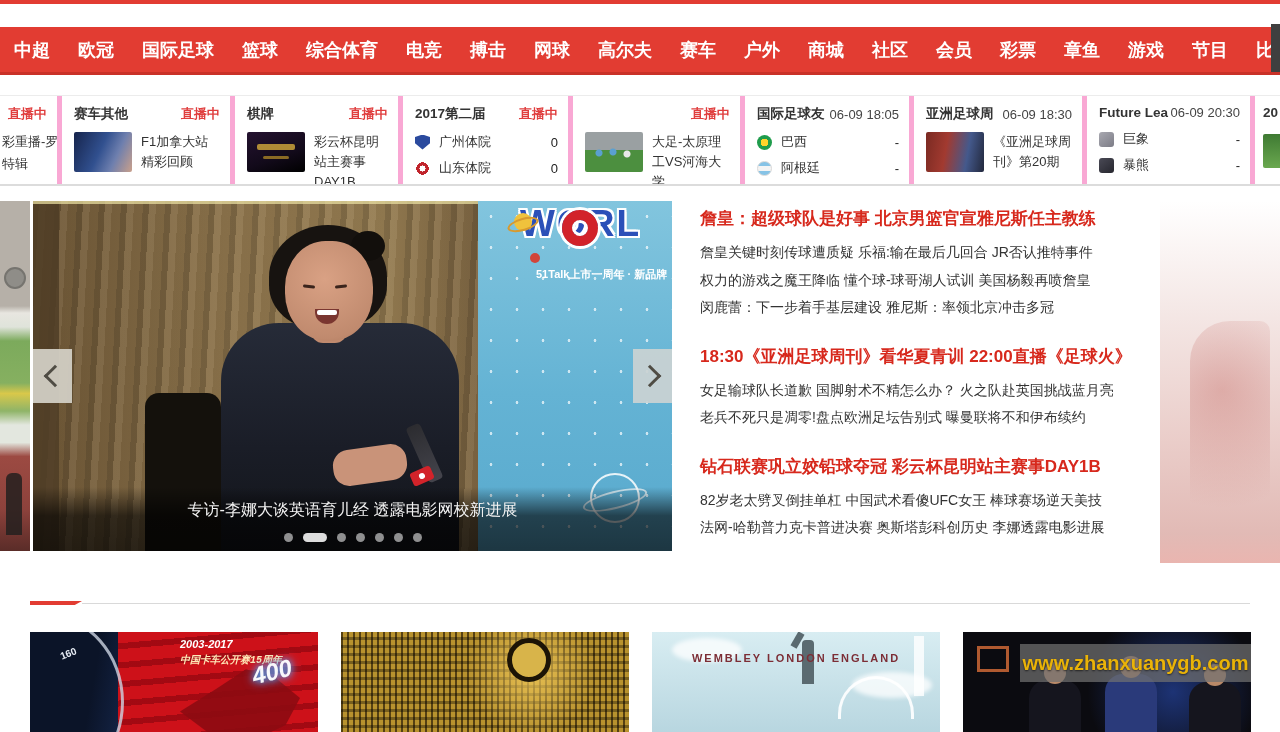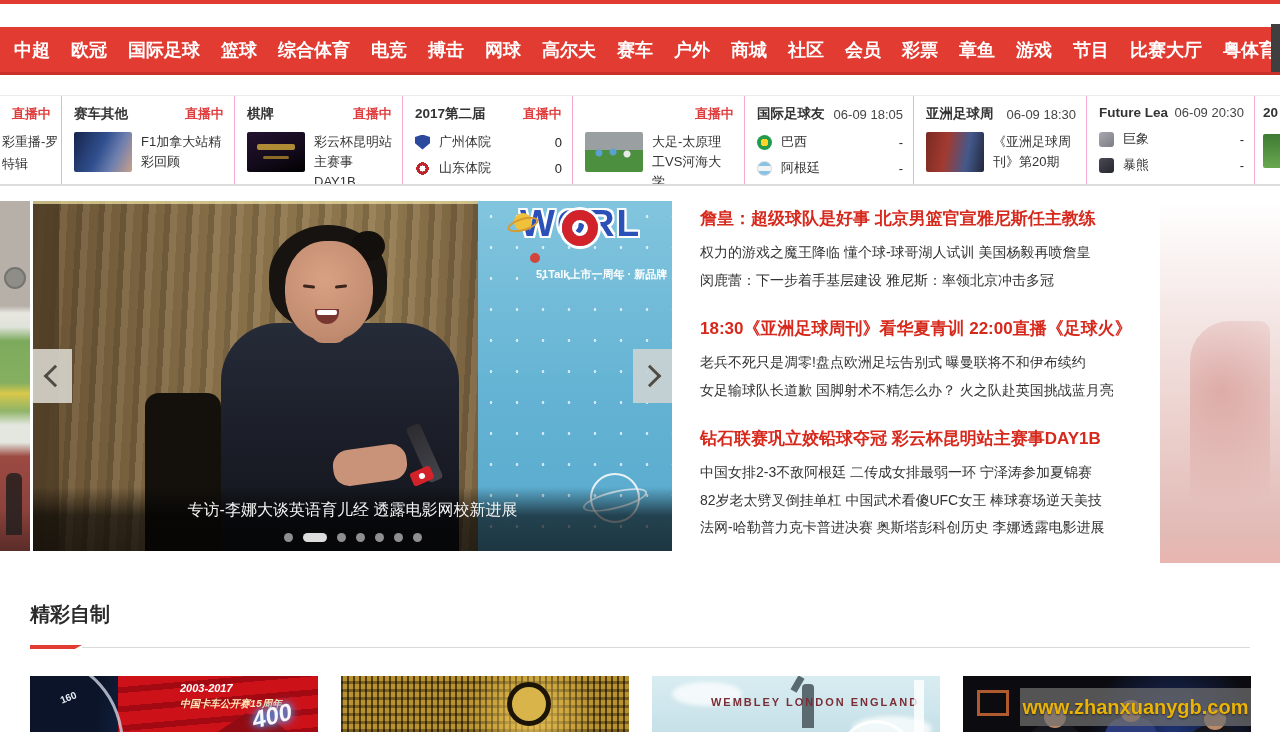--- a/index.html
+++ b/index.html
@@ -6,32 +6,32 @@
   body{
     width:1280px;height:732px;overflow:hidden;position:relative;
     background:#ffffff;
     font-family:"Liberation Sans","DejaVu Sans",sans-serif;
     -webkit-font-smoothing:antialiased;
   }
   
   .topline{height:4px;background:#e23c32;}
   .navbar{
     margin-top:23px;height:48px;background:#e23c32;position:relative;
-    display:flex;align-items:center;gap:21px;padding-left:14px;
+    display:flex;align-items:center;gap:28px;padding-left:14px;
     border-bottom:3px solid #c93128;box-sizing:border-box;
   }
   .nav-item{color:#fff;font-size:18px;font-weight:bold;white-space:nowrap;cursor:pointer;}
   .nav-more{color:#fff;font-size:16px;font-weight:bold;letter-spacing:1px;margin-left:6px;cursor:pointer;}
   .nav-endbar{position:absolute;right:0;top:-3px;width:9px;height:48px;background:#3f3f3f;}
   
   .strip{
     margin-top:20px;height:88px;display:flex;
     border-top:1px solid #ececec;border-bottom:2px solid #dcdcdc;box-sizing:content-box;
   }
-  .card{box-sizing:border-box;border-right:1px solid #f9a8d4;padding:9px 10px 0 12px;overflow:hidden;position:relative;}
+  .card{box-sizing:border-box;border-right:5px solid #f9a8d4;padding:9px 10px 0 12px;overflow:hidden;position:relative;}
   .card:last-child{border-right:none;}
   .card-head{display:flex;justify-content:space-between;align-items:center;}
   .card-label{font-size:13.5px;font-weight:bold;color:#333;white-space:nowrap;}
   .card-status{font-size:13px;color:#e03e3e;font-weight:bold;white-space:nowrap;}
   .card-time{font-size:13px;color:#444;white-space:nowrap;}
   .card-body{display:flex;margin-top:9px;}
   .sthumb{width:58px;height:40px;border-radius:2px;flex:0 0 auto;margin-right:9px;}
   .sthumb.cheer{background:linear-gradient(115deg,#16244c 0%,#31508f 45%,#6e7fae 70%,#caa08b 100%);}
   .sthumb.poker{background:linear-gradient(160deg,#241230 0%,#120a1a 60%,#000 100%);position:relative;}
   .sthumb.poker::after{content:"";position:absolute;left:10px;top:12px;width:38px;height:6px;background:#caa23a;border-radius:2px;opacity:.85;}
@@ -144,21 +144,21 @@
     text-shadow:0 0 6px #4aa6ff,0 0 12px #4aa6ff;transform:rotate(-14deg);}
   
   .t-crowd{background:#b8922e;}
   .t-crowd .noise1{position:absolute;inset:0;background:repeating-linear-gradient(90deg,rgba(20,10,0,.6) 0 2px,rgba(0,0,0,0) 2px 6px);}
   .t-crowd .noise2{position:absolute;inset:0;background:repeating-linear-gradient(0deg,rgba(0,0,0,.35) 0 3px,rgba(0,0,0,0) 3px 8px);}
   .t-crowd .glowc{position:absolute;left:120px;top:-20px;width:140px;height:120px;background:radial-gradient(circle,rgba(240,200,90,.85),rgba(240,200,90,0) 70%);}
   .t-crowd .emblem{position:absolute;left:166px;top:6px;width:34px;height:34px;border:5px solid #1c1406;border-radius:50%;background:#d8b44a;}
   
   .t-wemb{background:linear-gradient(180deg,#d8edf2 0%,#bcd9e2 55%,#a2c8d4 100%);}
   .t-wemb .cloud{position:absolute;background:rgba(255,255,255,.75);border-radius:50%;filter:blur(2px);}
-  .t-wemb .cap{position:absolute;left:0;top:20px;width:100%;text-align:center;color:#7c2d35;font-size:11px;font-weight:bold;letter-spacing:2px;padding-left:19px;}
+  .t-wemb .cap{position:absolute;left:0;top:20px;width:100%;text-align:center;color:#7c2d35;font-size:11px;font-weight:bold;letter-spacing:2px;}
   .t-wemb .statue{position:absolute;left:150px;top:8px;width:12px;height:44px;background:#5a6a70;border-radius:4px 4px 0 0;}
   .t-wemb .statue::after{content:"";position:absolute;left:-8px;top:-8px;width:7px;height:16px;background:#5a6a70;transform:rotate(30deg);}
   .t-wemb .arch{position:absolute;left:186px;top:44px;width:70px;height:40px;border:3px solid rgba(255,255,255,.9);border-bottom:none;border-radius:40px 40px 0 0;}
   .t-wemb .col{position:absolute;left:262px;top:4px;width:10px;height:60px;background:rgba(255,255,255,.8);}
   
   .t-bask{background:#0b0b10;}
   .t-bask .bglow{position:absolute;left:110px;top:-10px;width:200px;height:140px;background:radial-gradient(circle,rgba(44,84,200,.55),rgba(44,84,200,0) 70%);}
   .t-bask .hoop{position:absolute;left:14px;top:14px;width:26px;height:20px;border:3px solid #b05a30;}
   .t-bask .player{position:absolute;width:52px;height:70px;background:#15151e;border-radius:18px 18px 0 0;}
   .t-bask .player::after{content:"";position:absolute;left:15px;top:-18px;width:22px;height:22px;border-radius:50%;background:#b98968;}
@@ -366,39 +366,38 @@
     <div class="arrow right">
         <span class="chev r"></span>
       </div>
   </div>
 
   <div class="jersey"></div>
 
   <div class="news">
     <div class="news-block">
       <div class="news-head">詹皇：超级球队是好事  北京男篮官宣雅尼斯任主教练</div>
+      <div class="news-line">詹皇关键时刻传球遭质疑  乐福:输在最后几回合  JR否认推特事件</div>
       <div class="news-line">权力的游戏之魔王降临  懂个球-球哥湖人试训  美国杨毅再喷詹皇</div>
       <div class="news-line">闵鹿蕾：下一步着手基层建设  雅尼斯：率领北京冲击多冠</div>
     </div>
     <div class="news-block">
       <div class="news-head">18:30《亚洲足球周刊》看华夏青训  22:00直播《足球火》</div>
+      <div class="news-line">女足输球队长道歉  国脚射术不精怎么办？ 火之队赴英国挑战蓝月亮</div>
       <div class="news-line">老兵不死只是凋零!盘点欧洲足坛告别式  曝曼联将不和伊布续约</div>
-      <div class="news-line">女足输球队长道歉  国脚射术不精怎么办？ 火之队赴英国挑战蓝月亮</div>
     </div>
     <div class="news-block">
       <div class="news-head">钻石联赛巩立姣铅球夺冠  彩云杯昆明站主赛事DAY1B</div>
-      <div class="news-line">中国女排2-3不敌阿根廷  二传成女排最弱一环  宁泽涛参加夏锦赛</div>
       <div class="news-line">82岁老太劈叉倒挂单杠  中国武术看傻UFC女王  棒球赛场逆天美技</div>
       <div class="news-line">法网-哈勒普力克卡普进决赛  奥斯塔彭科创历史  李娜透露电影进展</div>
     </div>
   </div>
 </div>
 
 <div class="featured">
-  <div class="featured-title">精彩自制</div>
   <div class="featured-rule">
     <span class="rule-red"></span>
     <span class="rule-gray"></span>
   </div>
 </div>
 
 <div class="thumbs">
   <div class="thumb t-truck">
     <div class="stripes"></div>
     <div class="dash"></div>

